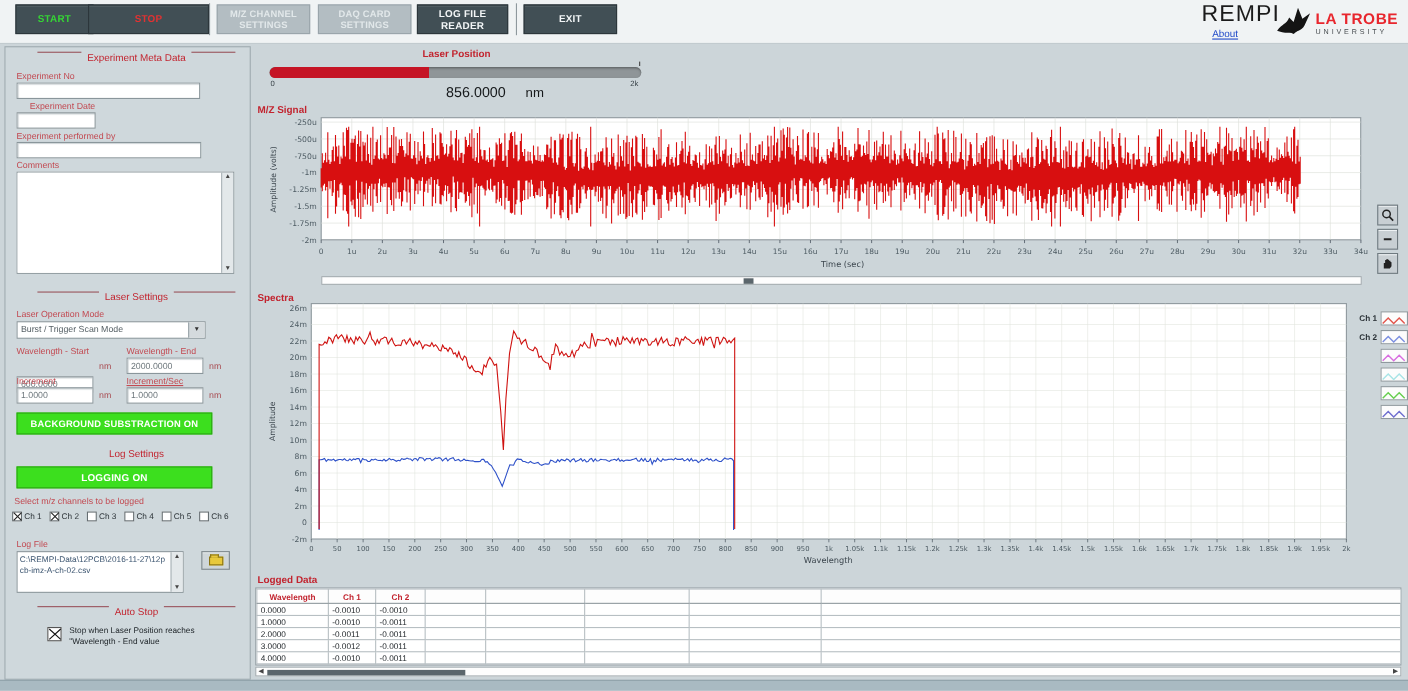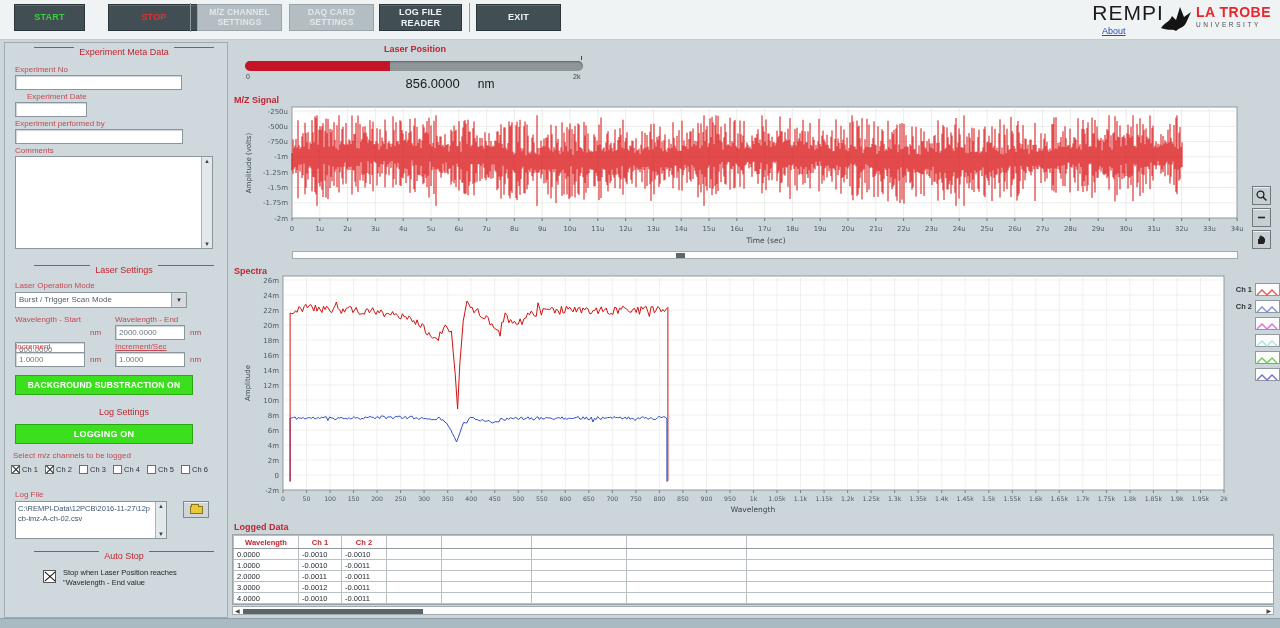--- a/index.html
+++ b/index.html
@@ -9,21 +9,21 @@
   
   .toolbar { position:absolute; left:0; top:0; width:1280px; height:40px; background:#f0f3f4; border-bottom:1px solid #c2cbcf; }
   .tbtn { position:absolute; top:4px; height:27px; border:1px solid #2c363b; display:flex; align-items:center; justify-content:center;
           font-size:9px; font-weight:bold; text-align:center; line-height:1.15; cursor:pointer; letter-spacing:.2px; }
   .tbtn.dark { background:#414f55; color:#f2f5f6; box-shadow:inset 0 1px 0 rgba(255,255,255,.15); }
   .tbtn.disabled { background:#b3bdc2; color:#e2e8ea; border-color:#9aa5ab; }
   .tsep { position:absolute; top:3px; width:1px; height:29px; background:#8e989d; }
 
   .brand-title { position:absolute; left:1088px; top:1px; width:80px; text-align:center; font-size:21px; color:#1b1b1b; letter-spacing:1px; }
   .about { position:absolute; left:1102px; top:26px; font-size:9px; color:#1f49c8; text-decoration:underline; cursor:pointer; }
-  .logo { position:absolute; left:1160px; top:4px; display:flex; align-items:flex-start; }
+  .logo { position:absolute; left:1160px; top:4px; display:flex; align-items:center; }
   .logo-text { margin-left:4px; }
   .logo-main { font-size:14px; font-weight:bold; color:#e8262d; letter-spacing:.5px; }
   .logo-sub { font-size:6.5px; color:#4a4f52; letter-spacing:2.6px; margin-top:1px; }
 
   
   .sidebar { position:absolute; left:4px; top:42px; width:224px; height:576px; background:#cfd8dc; border:1px solid #9fabb0; }
   .grp-title { position:absolute; left:24px; right:8px; display:flex; align-items:flex-start; color:#c2242f; font-weight:normal; font-size:9px; white-space:nowrap; }
   .grp-title::before,.grp-title::after { content:""; flex:1; height:1px; background:#99545c; margin:0 5px; }
   .grp-title.noline::before,.grp-title.noline::after { background:transparent; }
   .slabel { position:absolute; font-size:8px; color:#c24a52; }
@@ -88,21 +88,21 @@
   .ltab th { color:#c2242f; font-weight:bold; text-align:center; background:#fdfdfd; border-bottom:1px solid #8f999e; height:13px; }
   .ltab td { color:#23282c; text-align:left; }
   .tablewrap { position:absolute; left:232px; top:534px; width:1042px; height:71px; overflow:hidden; border:1px solid #9aa4a9; background:#fff; }
   .bottombar { position:absolute; left:0; top:618px; width:1280px; height:10px; background:#a9bac2; border-top:1px solid #8fa2aa; }
 </style>
 </head>
 <body>
 
 <div class="toolbar">
   <div class="tbtn dark" style="left:14px;width:71px;color:#35d435;">START</div>
-  <div class="tbtn dark" style="left:108px;width:92px;color:#e03232;">STOP</div>
+  <div class="tbtn dark" style="left:80px;width:110px;color:#e03232;">STOP</div>
   <div class="tsep" style="left:190px;"></div>
   <div class="tbtn disabled" style="left:197px;width:85px;font-size:8.5px;">M/Z CHANNEL SETTINGS</div>
   <div class="tbtn disabled" style="left:289px;width:85px;font-size:8.5px;">DAQ CARD SETTINGS</div>
   <div class="tbtn dark" style="left:379px;width:83px;">LOG FILE READER</div>
   <div class="tsep" style="left:469px;"></div>
   <div class="tbtn dark" style="left:476px;width:85px;">EXIT</div>
 
   <div class="brand-title">REMPI</div>
   <div class="about">About</div>
   <div class="logo">

